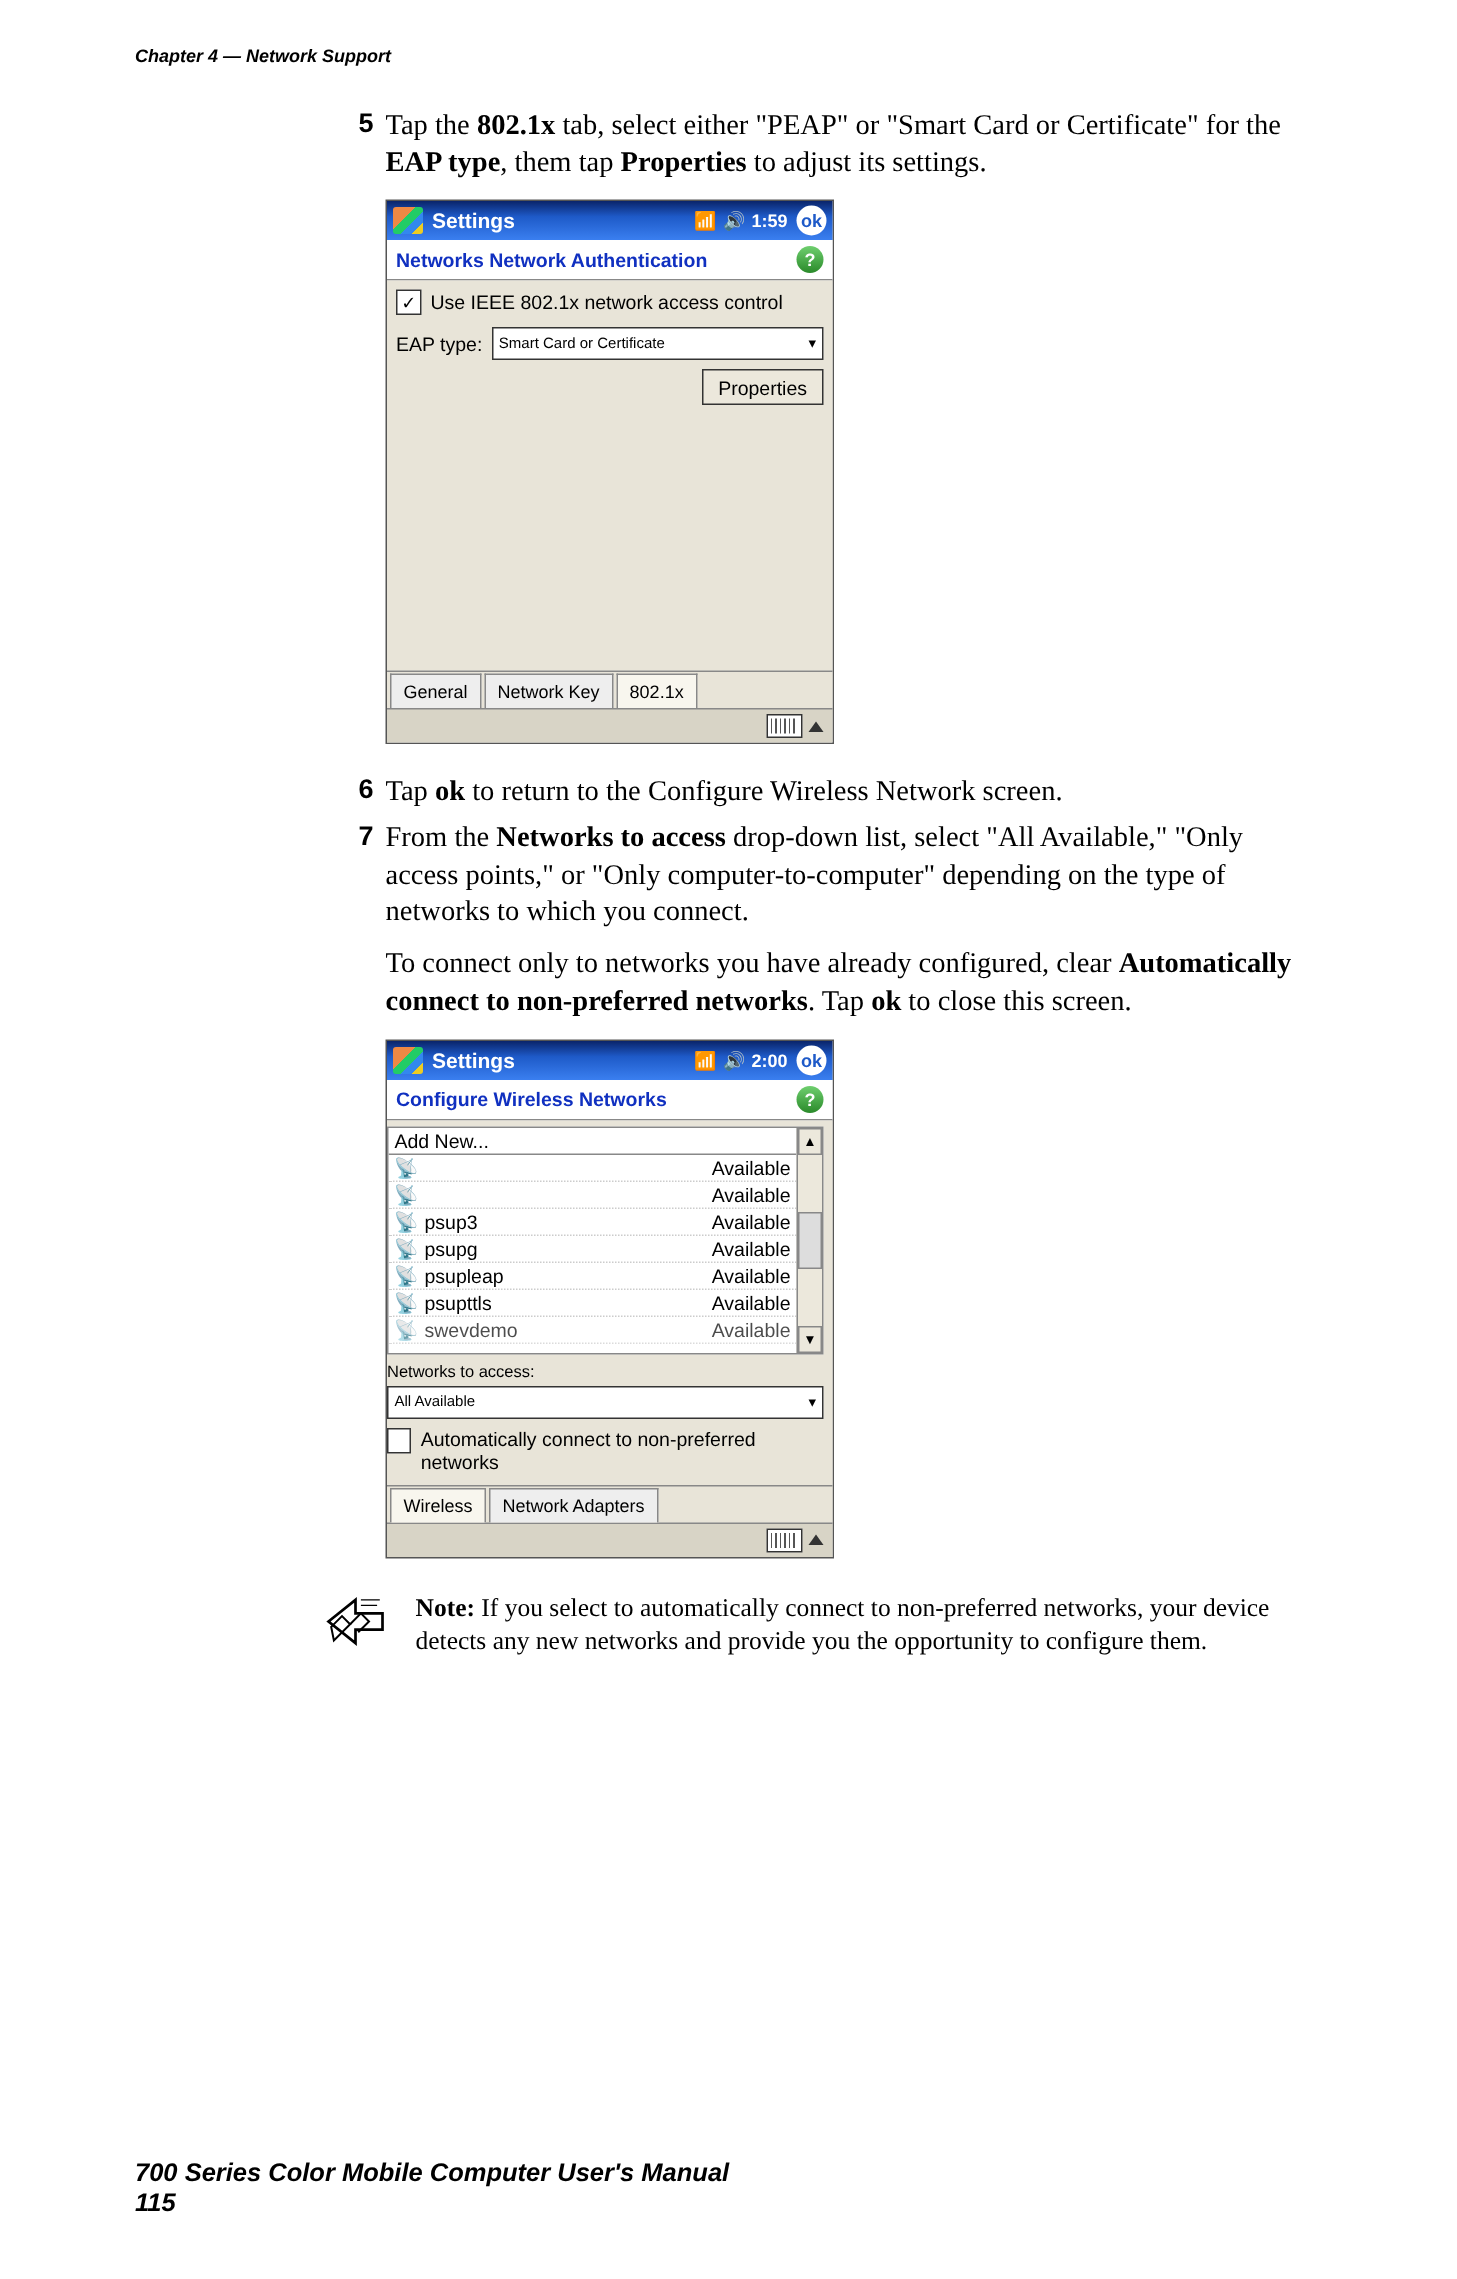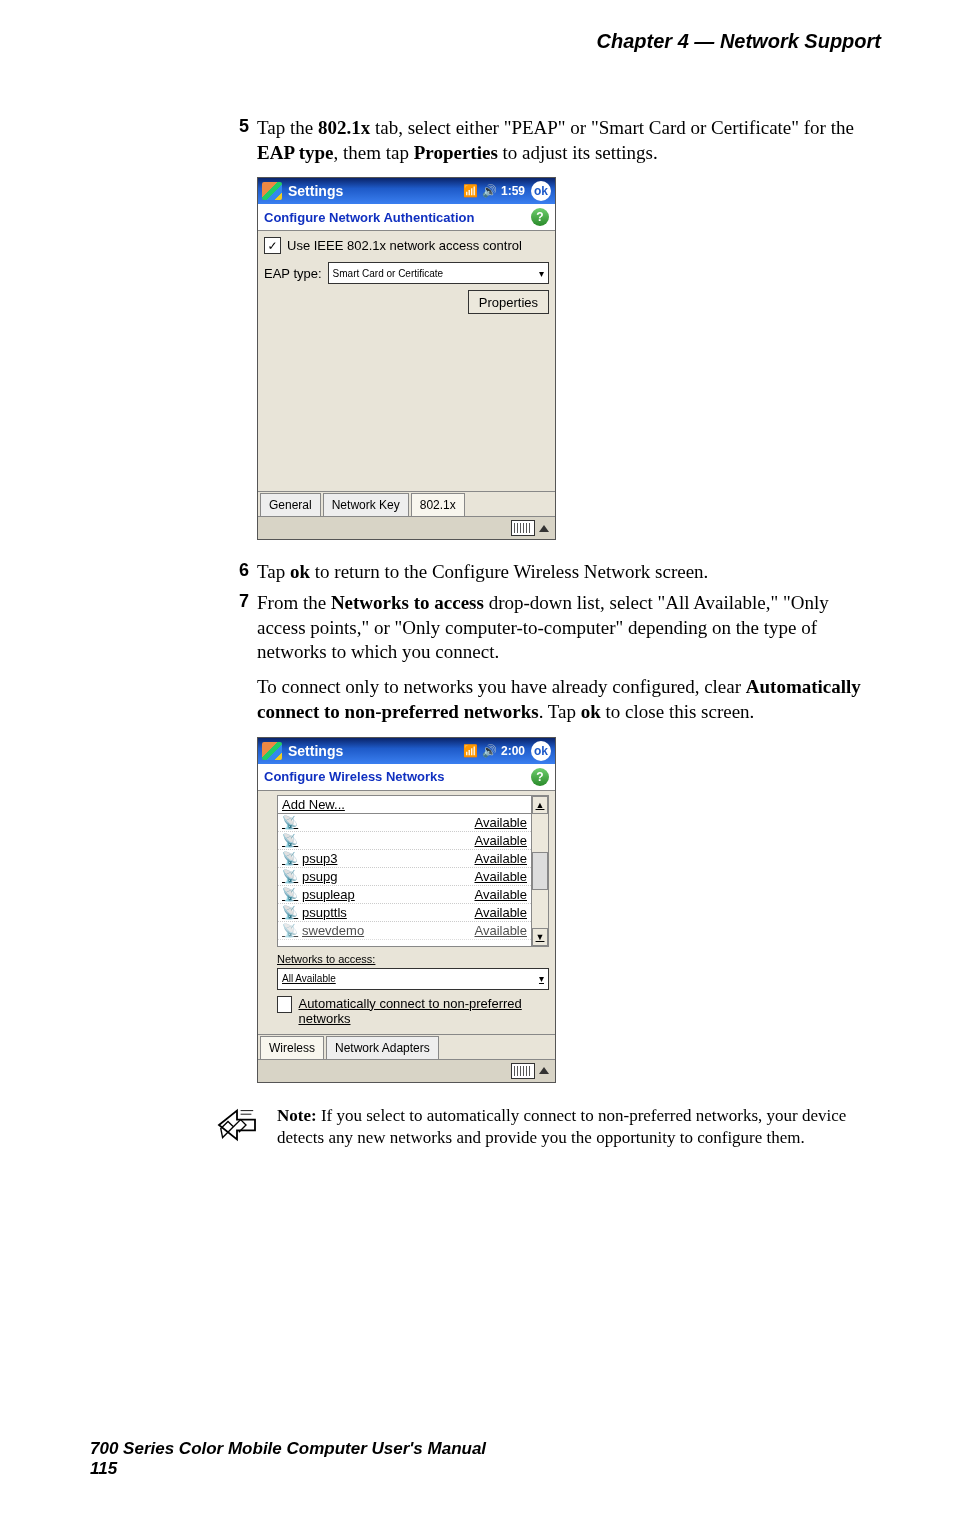--- a/index.html
+++ b/index.html
@@ -11,26 +11,26 @@
     width: 971px;
   }
   .page {
     width: 971px;
     min-height: 1519px;
     padding: 30px 90px 40px 90px;
     box-sizing: border-box;
     position: relative;
   }
   .header-right {
-    text-align: right;
+    text-align: left;
     font-style: italic;
     font-weight: bold;
     font-family: Arial, Helvetica, sans-serif;
-    font-size: 20px;
-    margin-bottom: 63px;
+    font-size: 12px;
+    margin-bottom: 28px;
   }
   .step-list {
     margin-left: 135px;
   }
   .step {
     display: flex;
     margin-bottom: 6px;
   }
   .step-num {
     font-family: Arial, Helvetica, sans-serif;
@@ -181,21 +181,21 @@
           <div class="ppc-flag"></div>
           <div class="ppc-title-text">Settings</div>
           <div class="ppc-status">
             <span class="ppc-icon">📶</span>
             <span class="ppc-icon">🔊</span>
             <span>1:59</span>
           </div>
           <div class="ppc-ok">ok</div>
         </div>
         <div class="ppc-subtitle">
-          <span>Configure Network Authentication</span>
+          <span>Networks Network Authentication</span>
           <div class="ppc-help">?</div>
         </div>
         <div class="ppc-body">
           <div class="ppc-check">
             <span class="chkbox">✓</span>
             <span>Use IEEE 802.1x network access control</span>
           </div>
           <div class="ppc-row">
             <span>EAP type:</span>
             <div class="ppc-select">
@@ -245,21 +245,21 @@
             <span class="ppc-icon">📶</span>
             <span class="ppc-icon">🔊</span>
             <span>2:00</span>
           </div>
           <div class="ppc-ok">ok</div>
         </div>
         <div class="ppc-subtitle">
           <span>Configure Wireless Networks</span>
           <div class="ppc-help">?</div>
         </div>
-        <div class="ppc-body" style="min-height:auto; padding:4px 6px 8px 19px;text-decoration:underline;">
+        <div class="ppc-body" style="min-height:auto; padding:4px 6px 8px 0;">
           <div class="net-list-wrap">
             <div class="net-list">
               <div class="net-row">
                 <span style="flex:1">Add New...</span>
               </div>
               <div class="net-row">
                   <span class="net-ant-icon">📡</span>
                   <span style="flex:1"></span>
                   <span>Available</span>
                 </div>

